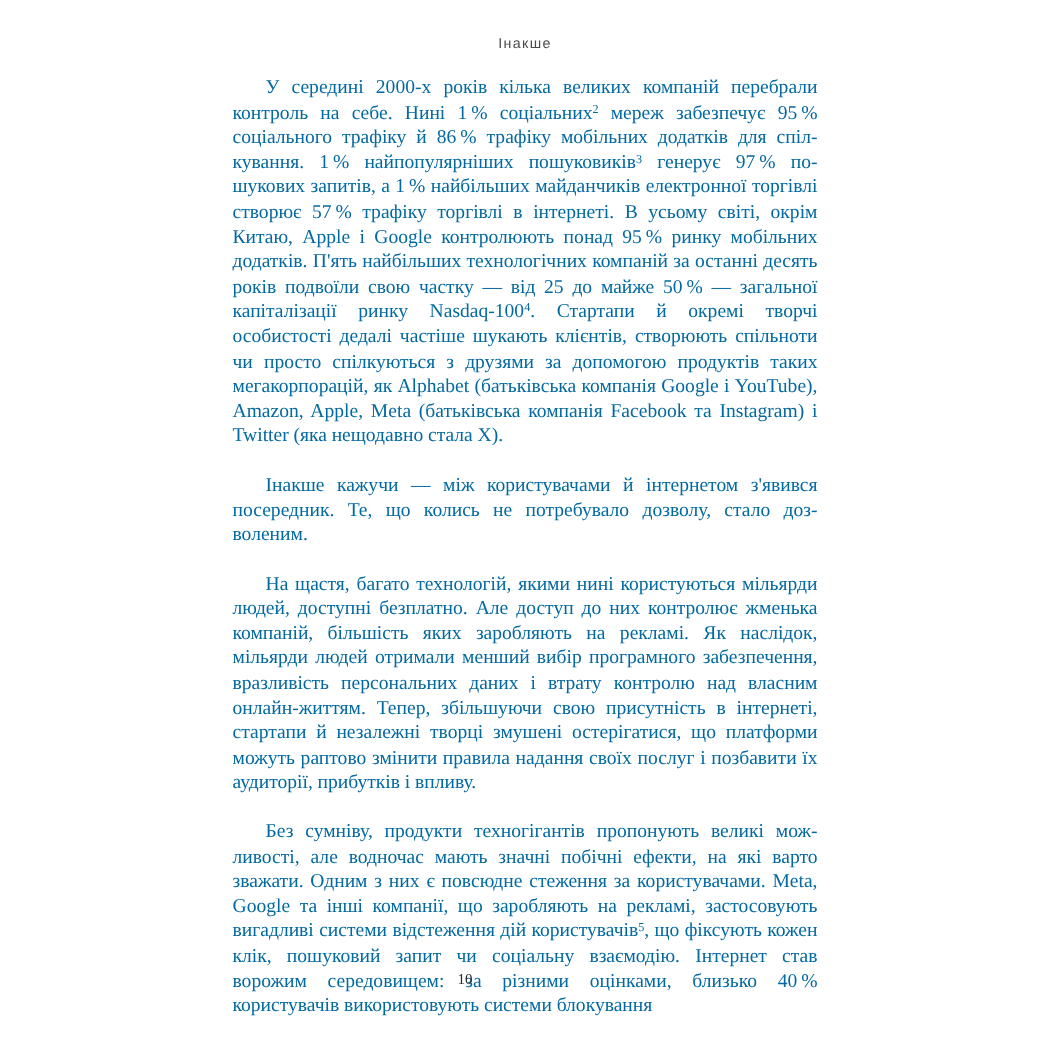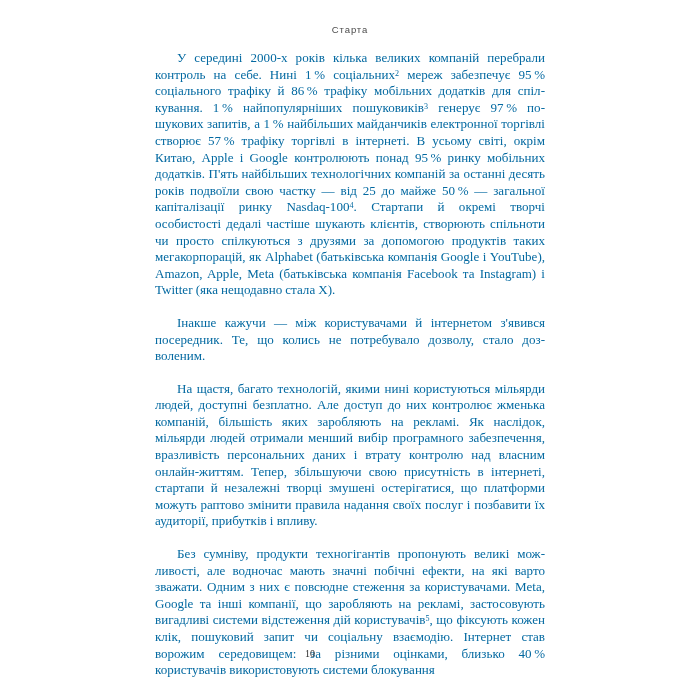--- a/index.html
+++ b/index.html
@@ -76,21 +76,21 @@
     font-size: 10px;
     color: #2b2b2b;
     font-family: "Liberation Serif", "DejaVu Serif", serif;
   }
 </style>
 </head>
 <body>
 
 <div class="page">
 
-  <div class="running-head">Старта</div>
+  <div class="running-head">Інакше</div>
 
   <div class="text-block">
 
     <p class="body-par">У середині 2000-х років кілька великих компаній перебрали контроль на себе. Нині 1 % соціальних<sup>2</sup> мереж забезпечує 95 % соціального трафіку й 86 % трафіку мобільних додатків для спіл­кування. 1 % найпопулярніших пошуковиків<sup>3</sup> генерує 97 % по­шукових запитів, а 1 % найбільших майданчиків електронної торгівлі створює 57 % трафіку торгівлі в інтернеті. В усьому сві­ті, окрім Китаю, Apple і Google контролюють понад 95 % ринку мобільних додатків. П'ять найбільших технологічних компаній за останні десять років подвоїли свою частку&nbsp;— від 25 до май­же 50 %&nbsp;— загальної капіталізації ринку Nasdaq-100<sup>4</sup>. Старта­пи й окремі творчі особистості дедалі частіше шукають кліє­нтів, створюють спільноти чи просто спілкуються з друзями за допомогою продуктів таких мегакорпорацій, як Alphabet (бать­ківська компанія Google і YouTube), Amazon, Apple, Meta (бать­ківська компанія Facebook та Instagram) і Twitter (яка нещодав­но стала X).</p>
 
     <p class="body-par">Інакше кажучи&nbsp;— між користувачами й інтернетом з'явив­ся посередник. Те, що колись не потребувало дозволу, стало доз­воленим.</p>
 
     <p class="body-par">На щастя, багато технологій, якими нині користуються міль­ярди людей, доступні безплатно. Але доступ до них контролює жменька компаній, більшість яких заробляють на рекламі. Як на­слідок, мільярди людей отримали менший вибір програмного за­безпечення, вразливість персональних даних і втрату контролю над власним онлайн-життям. Тепер, збільшуючи свою присут­ність в інтернеті, стартапи й незалежні творці змушені остеріга­тися, що платформи можуть раптово змінити правила надання своїх послуг і позбавити їх аудиторії, прибутків і впливу.</p>
 
     <p class="body-par">Без сумніву, продукти техногігантів пропонують великі мож­ливості, але водночас мають значні побічні ефекти, на які вар­то зважати. Одним з них є повсюдне стеження за користувача­ми. Meta, Google та інші компанії, що заробляють на рекламі, за­стосовують вигадливі системи відстеження дій користувачів<sup>5</sup>, що фіксують кожен клік, пошуковий запит чи соціальну взаємо­дію. Інтернет став ворожим середовищем: за різними оцінками, близько 40 % користувачів використовують системи блокування</p>

